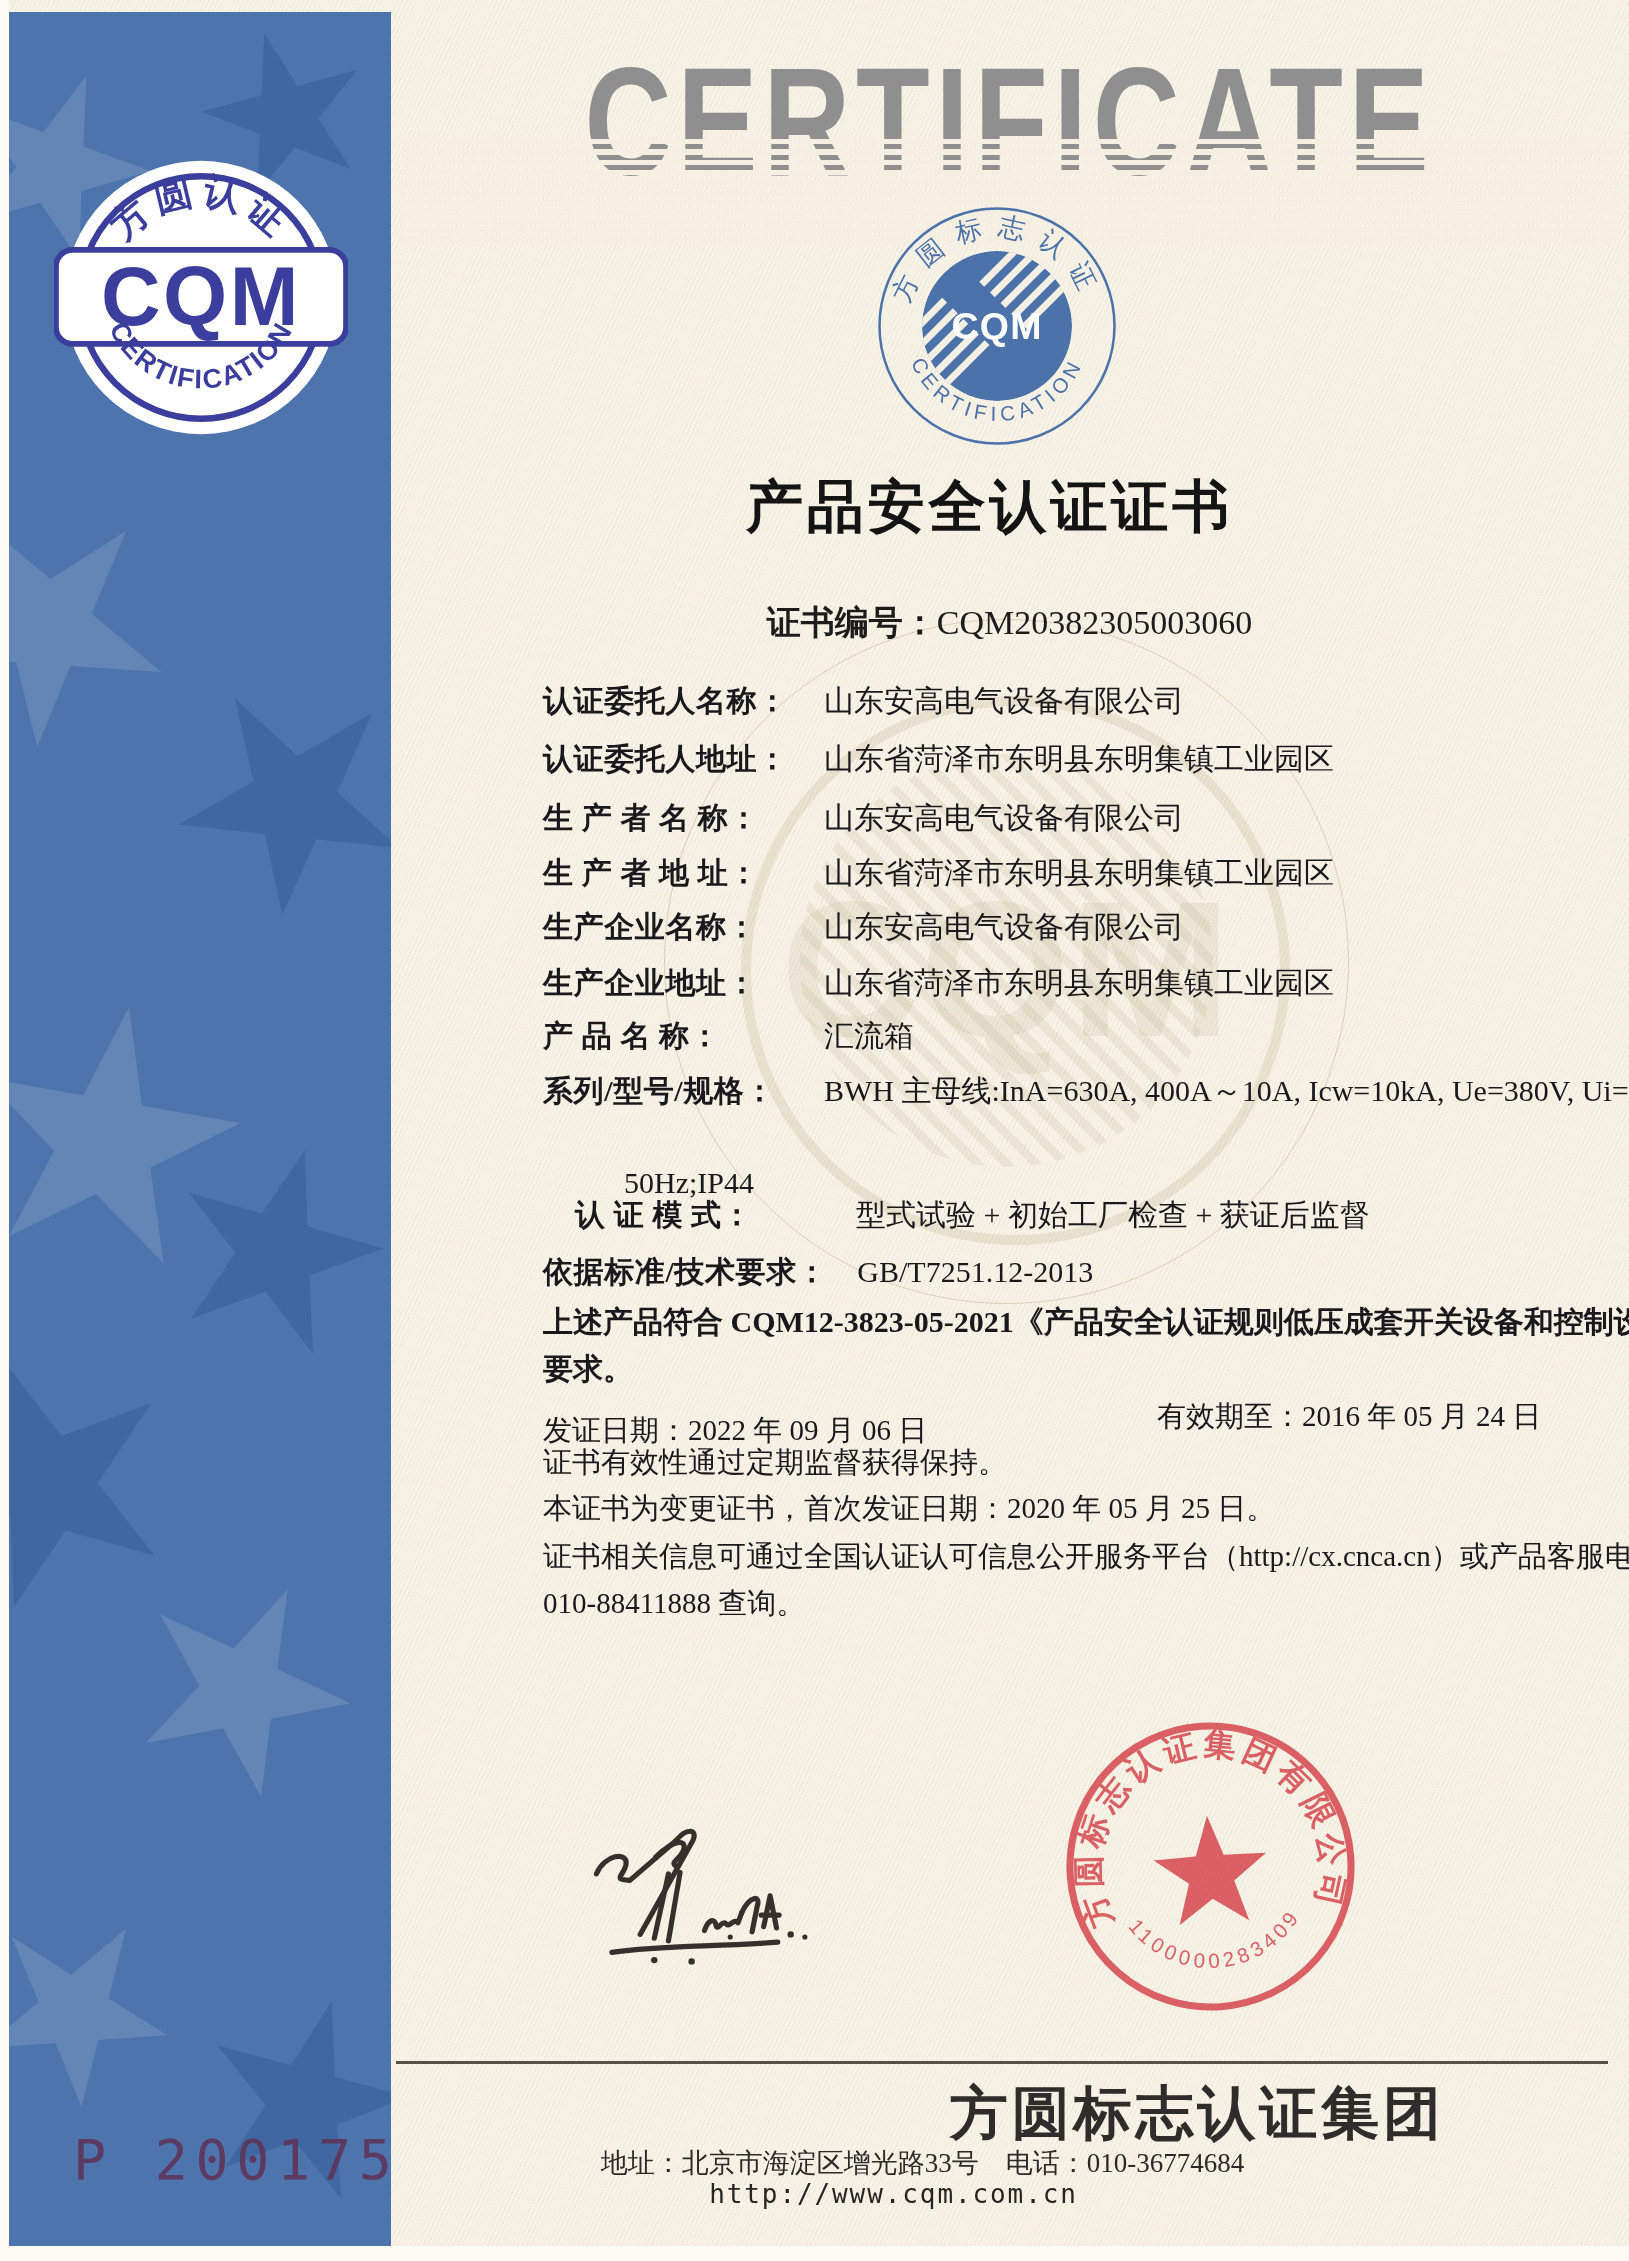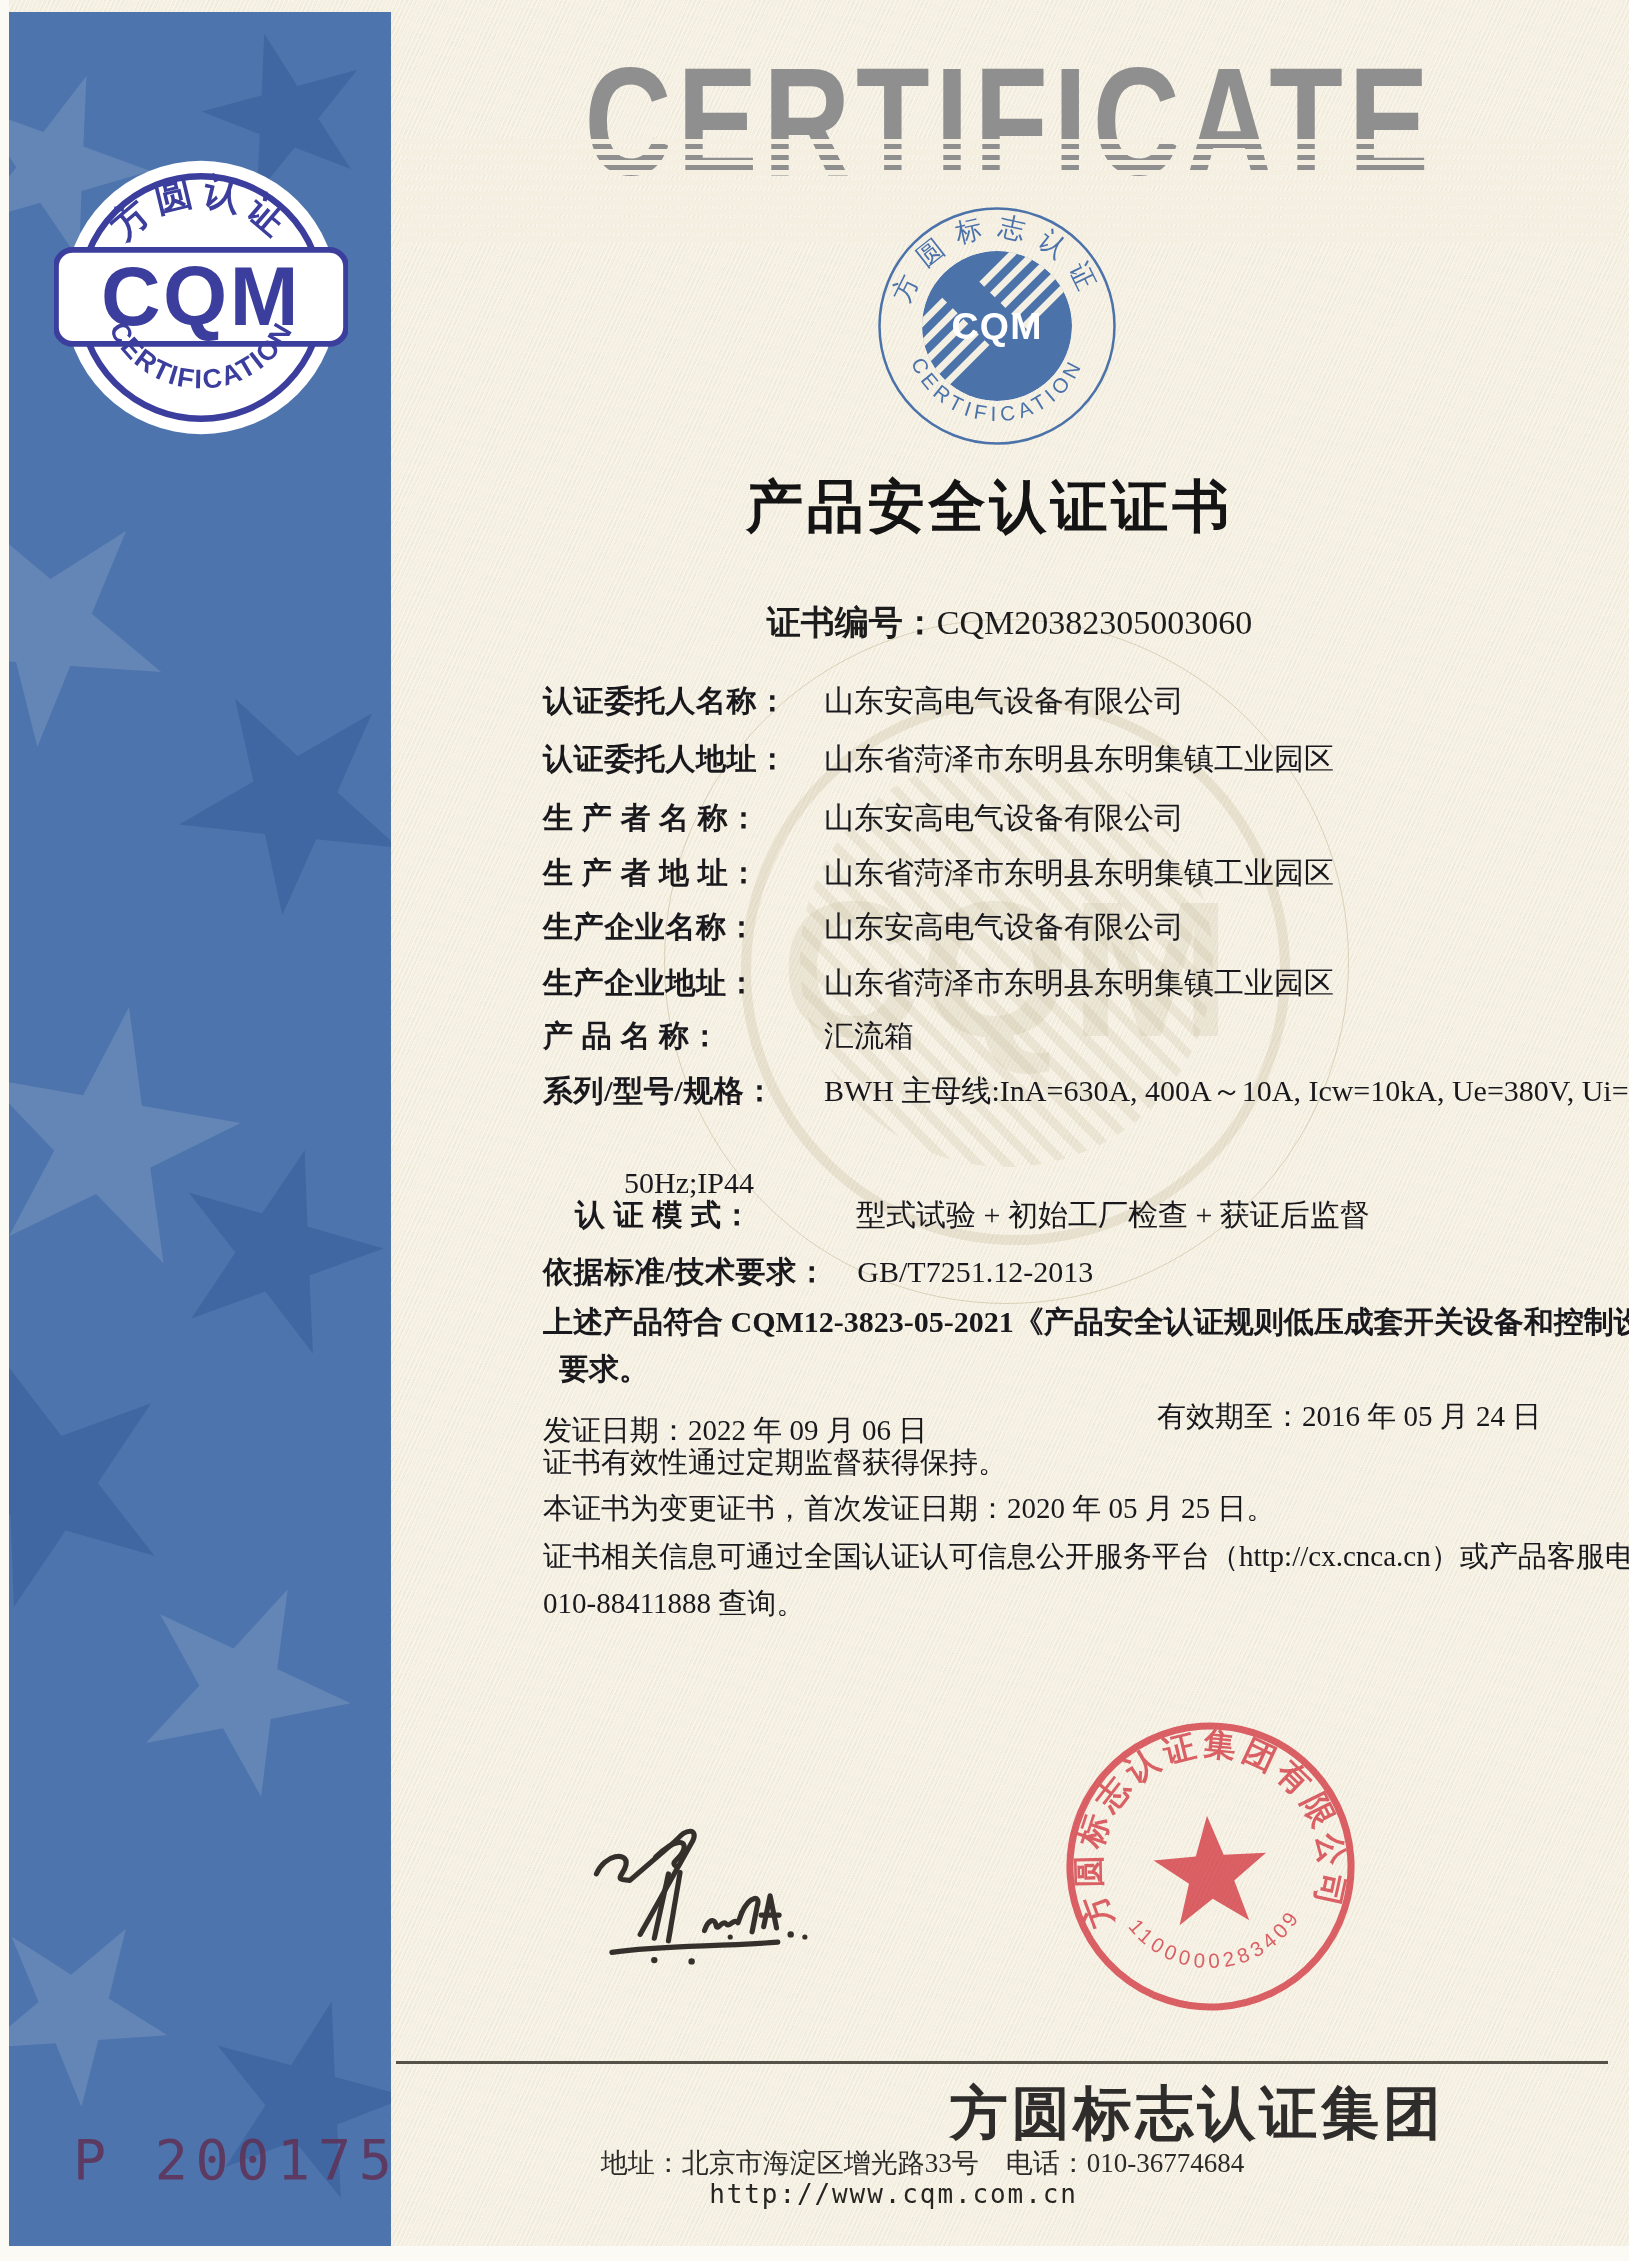--- a/index.html
+++ b/index.html
@@ -46,21 +46,21 @@
   .cert-no .lbl{font-weight:bold;}
 
   
   .row{position:absolute;left:543px;font-size:30px;white-space:nowrap;color:#19181d;}
   .row .lbl{font-weight:bold;display:inline-block;letter-spacing:0.6px;}
   .row .lblw{width:281px;}
   .r1{top:681px;} .r2{top:739px;} .r3{top:798px;} .r4{top:853px;}
   .r5{top:907px;} .r6{top:963px;} .r7{top:1016px;} .r8{top:1071px;}
   .r8b{top:1166px;left:624px;}
   .rmode{top:1195px;margin-left:32px;} .rstd{top:1252px;}
-  .rconf1{top:1302px;font-weight:bold;} .rconf2{top:1349px;font-weight:bold;margin-left:16px;}
+  .rconf1{top:1302px;font-weight:bold;} .rconf2{top:1349px;font-weight:bold;}
   .rissue{top:1397px;margin-top:14px;} .rvalid{top:1397px;left:1157px;}
   .rn1{top:1443px;} .rn2{top:1489px;} .rn3{top:1537px;} .rn4{top:1584px;}
   .rissue,.rvalid,.rn1,.rn2,.rn3,.rn4{font-size:29px;}
 
   
   .signature{position:absolute;left:562px;top:1798px;width:303px;height:193px;}
   .seal{position:absolute;left:1059px;top:1715px;width:303px;height:303px;
         transform:rotate(-4deg);opacity:.92;mix-blend-mode:multiply;}
 
   

